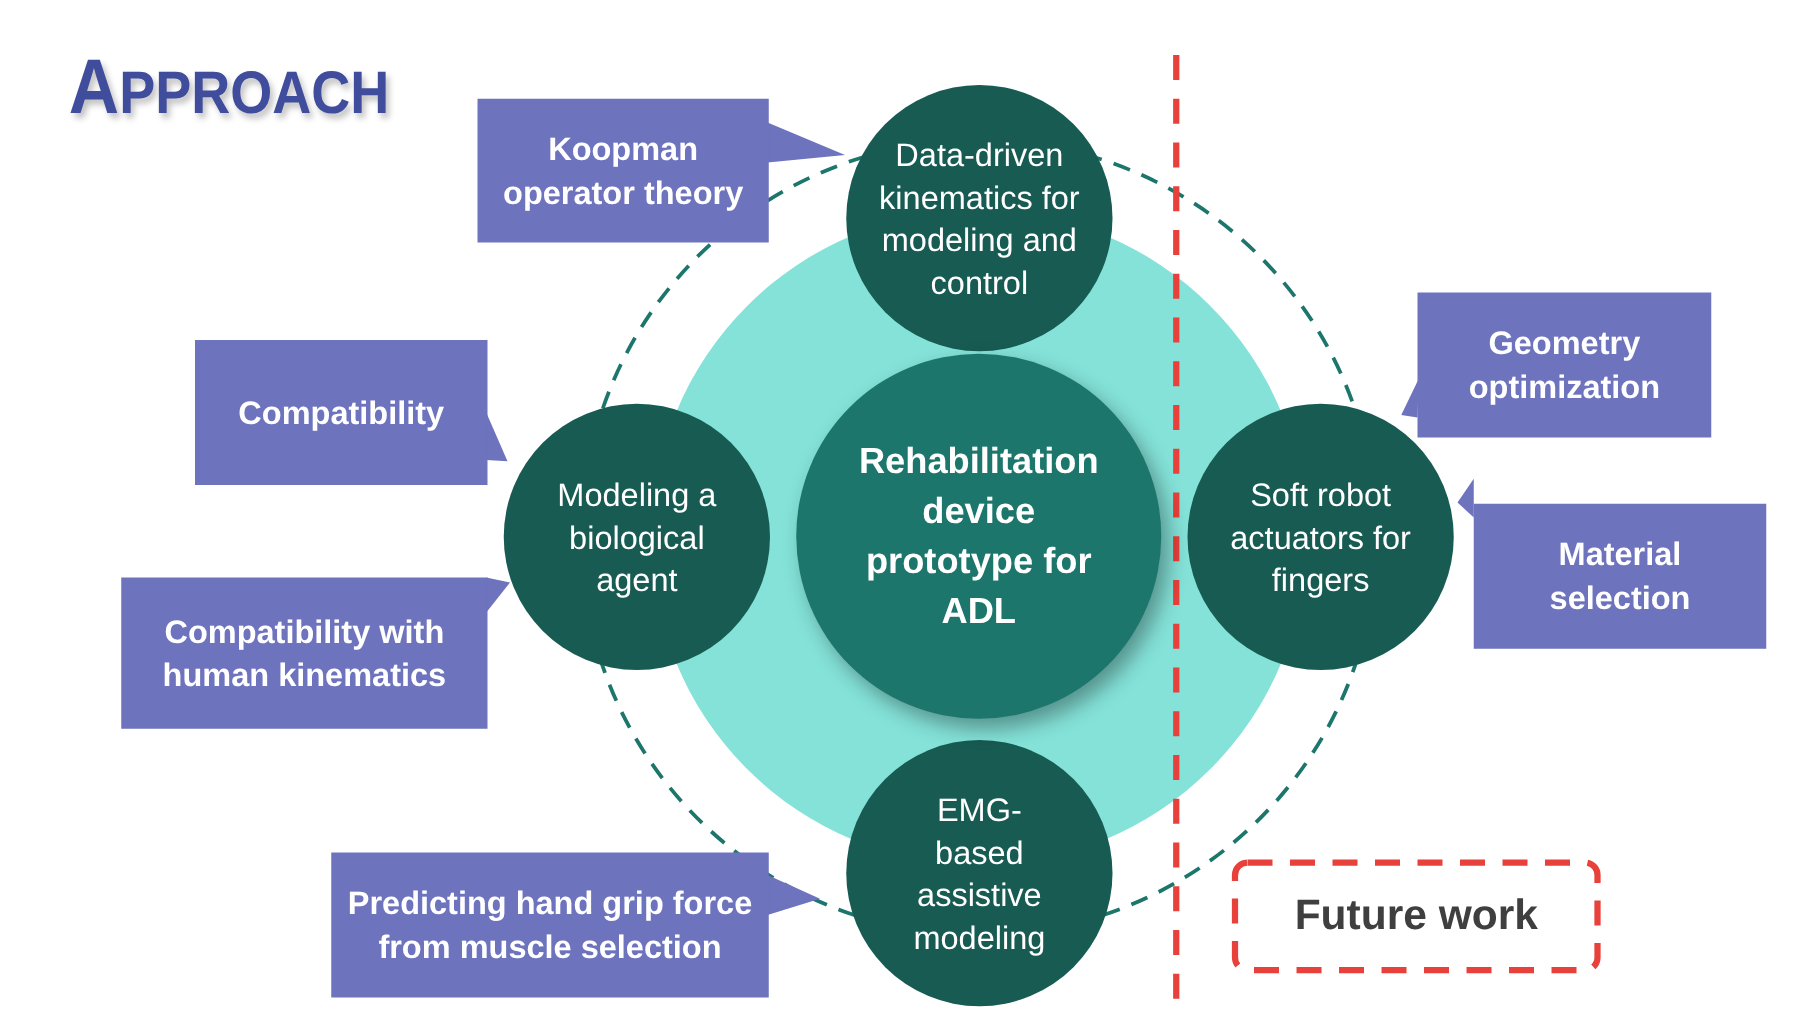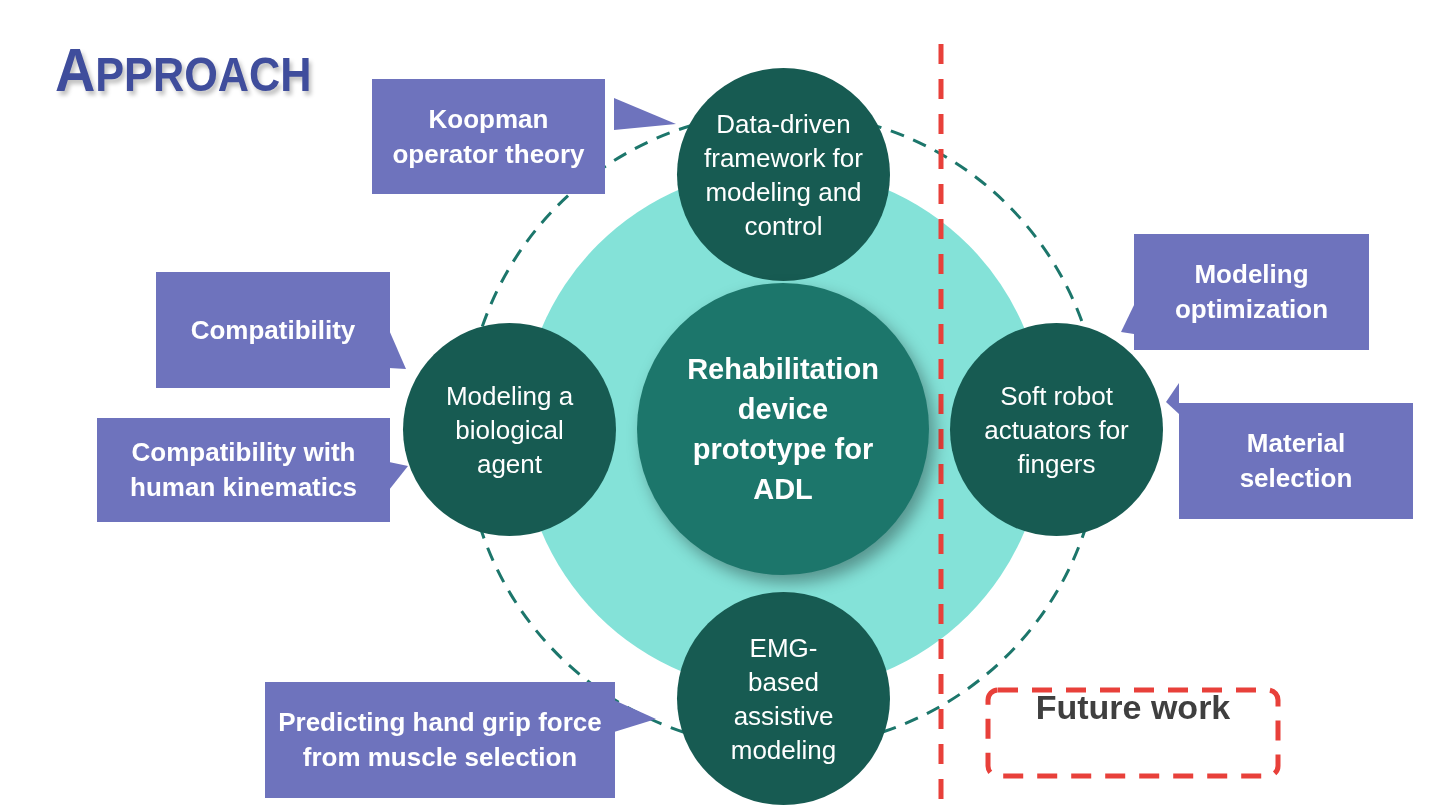--- a/index.html
+++ b/index.html
@@ -19,21 +19,21 @@
   }
   .node.outer { background: #175b52; font-size: 26px; line-height: 34px; }
   .node.center { background: #1c766b; font-size: 29px; line-height: 40px; font-weight: bold; box-shadow: 6px 8px 16px rgba(0,0,0,0.35); }
   .callout {
     position: absolute; background: #6e73bd; color: #ffffff; font-weight: bold;
     display: flex; align-items: center; justify-content: center; text-align: center;
     font-size: 26px; line-height: 35px; box-sizing: border-box;
   }
   .future {
     position: absolute; left: 986px; top: 688px; width: 294px; height: 89px;
-    display: flex; justify-content: center;
+    display: flex; align-items: center; justify-content: center;
     font-size: 34px; font-weight: bold; color: #3f3f3f;
   }
 </style>
 </head>
 <body>
 
 <svg class="shapes" width="1441" height="807">
 
   <circle cx="783" cy="430" r="262" fill="#84e2d8"></circle>
 
@@ -47,57 +47,57 @@
   <polygon points="1179,383 1179,414 1166,402" fill="#6e73bd"></polygon>
 
   <line x1="941" y1="44" x2="941" y2="807" stroke="#e8403a" stroke-width="5" stroke-dasharray="20 15"></line>
 
   <rect x="988" y="690" width="290" height="86" rx="10" ry="10" fill="none" stroke="#e8403a" stroke-width="5" stroke-dasharray="20 14"></rect>
 </svg>
 
 <div class="abs title"><span>A</span><span class="small">PPROACH</span></div>
 
 <div class="node outer" style="left:677px; top:68px; width:213px; height:213px; padding:0 22px;">
-  <span>Data-driven framework for modeling and control</span>
+  <span>Data-driven kinematics for modeling and control</span>
 </div>
 
 <div class="node outer" style="left:403px; top:323px; width:213px; height:213px; padding:0 18px;">
   <span>Modeling a biological agent</span>
 </div>
 
 <div class="node outer" style="left:950px; top:323px; width:213px; height:213px; padding:0 26px;text-align:center;">
   <span>Soft robot actuators for fingers</span>
 </div>
 
 <div class="node outer" style="left:677px; top:592px; width:213px; height:213px; padding:0 48px;">
   <span>EMG-based assistive modeling</span>
 </div>
 
 <div class="node center" style="left:637px; top:283px; width:292px; height:292px; padding:0 30px;justify-content:flex-end;">
   <span>Rehabilitation device prototype for ADL</span>
 </div>
 
-<div class="callout" style="left:372px; top:79px; width:233px; height:115px; padding:0 10px;">
+<div class="callout" style="left:382px; top:79px; width:233px; height:115px; padding:0 10px;">
   <span>Koopman operator theory</span>
 </div>
 
 <div class="callout" style="left:156px; top:272px; width:234px; height:116px;">
   <span>Compatibility</span>
 </div>
 
-<div class="callout" style="left:97px; top:418px; width:293px; height:104px; padding:0 10px;">
+<div class="callout" style="left:97px; top:462px; width:293px; height:121px; padding:0 10px;">
   <span>Compatibility with human kinematics</span>
 </div>
 
 <div class="callout" style="left:265px; top:682px; width:350px; height:116px; padding:0 4px;">
   <span>Predicting hand grip force from muscle selection</span>
 </div>
 
 <div class="callout" style="left:1134px; top:234px; width:235px; height:116px; padding:0 14px;">
-  <span>Modeling optimization</span>
+  <span>Geometry optimization</span>
 </div>
 
 <div class="callout" style="left:1179px; top:371px; width:234px; height:116px; padding:0 40px;margin-top:32px;">
   <span>Material selection</span>
 </div>
 
 <div class="future">
   <span>Future work</span>
 </div>
 

